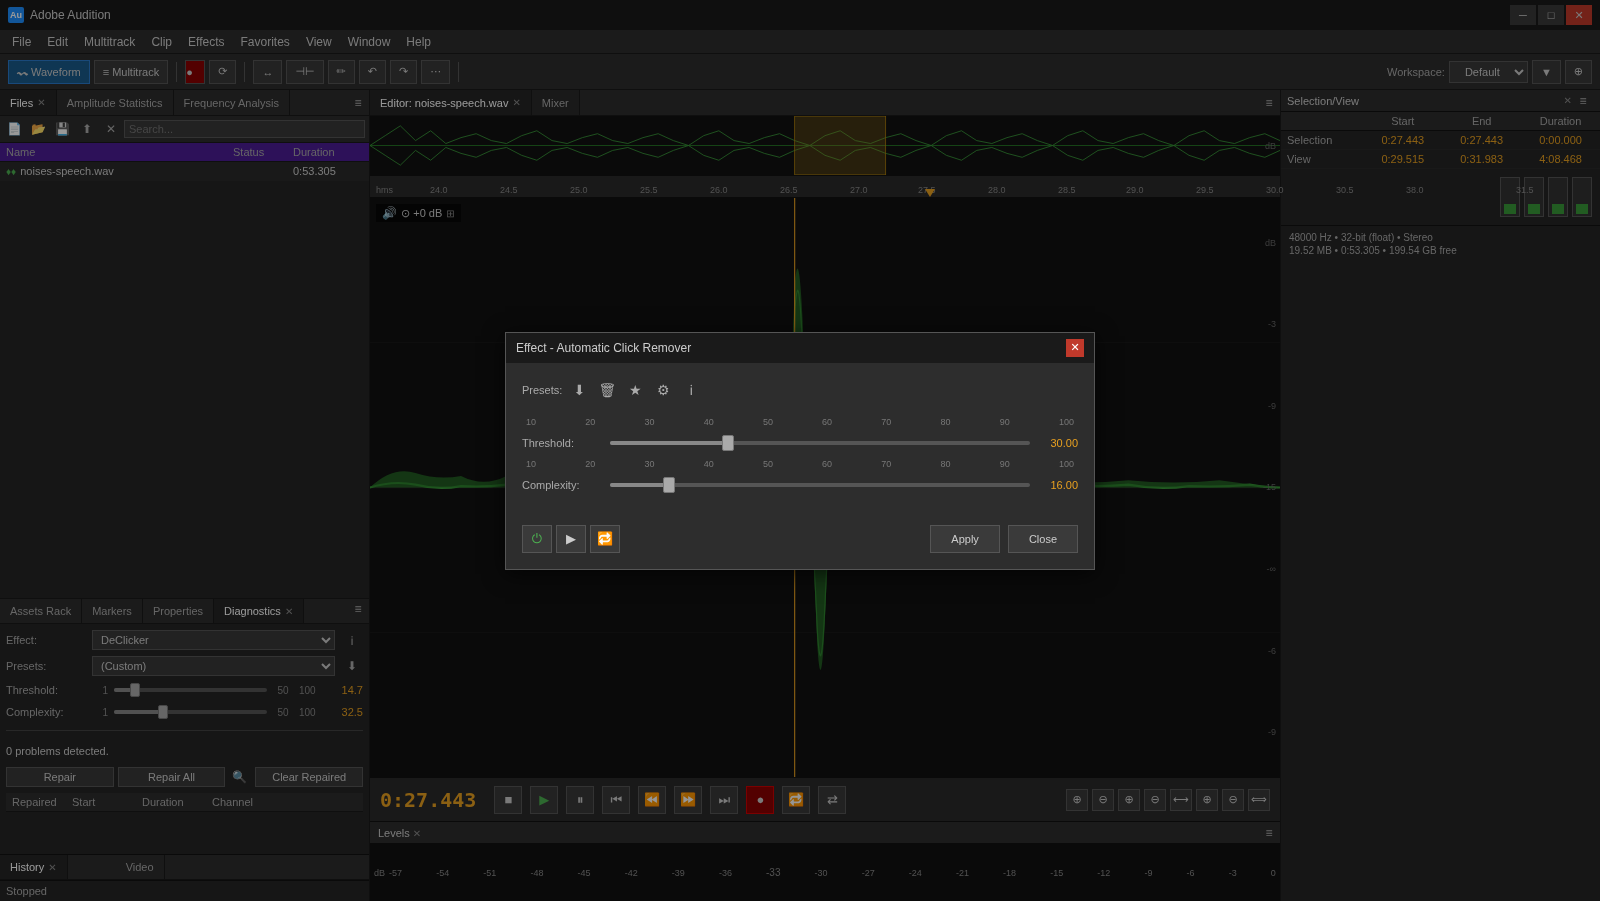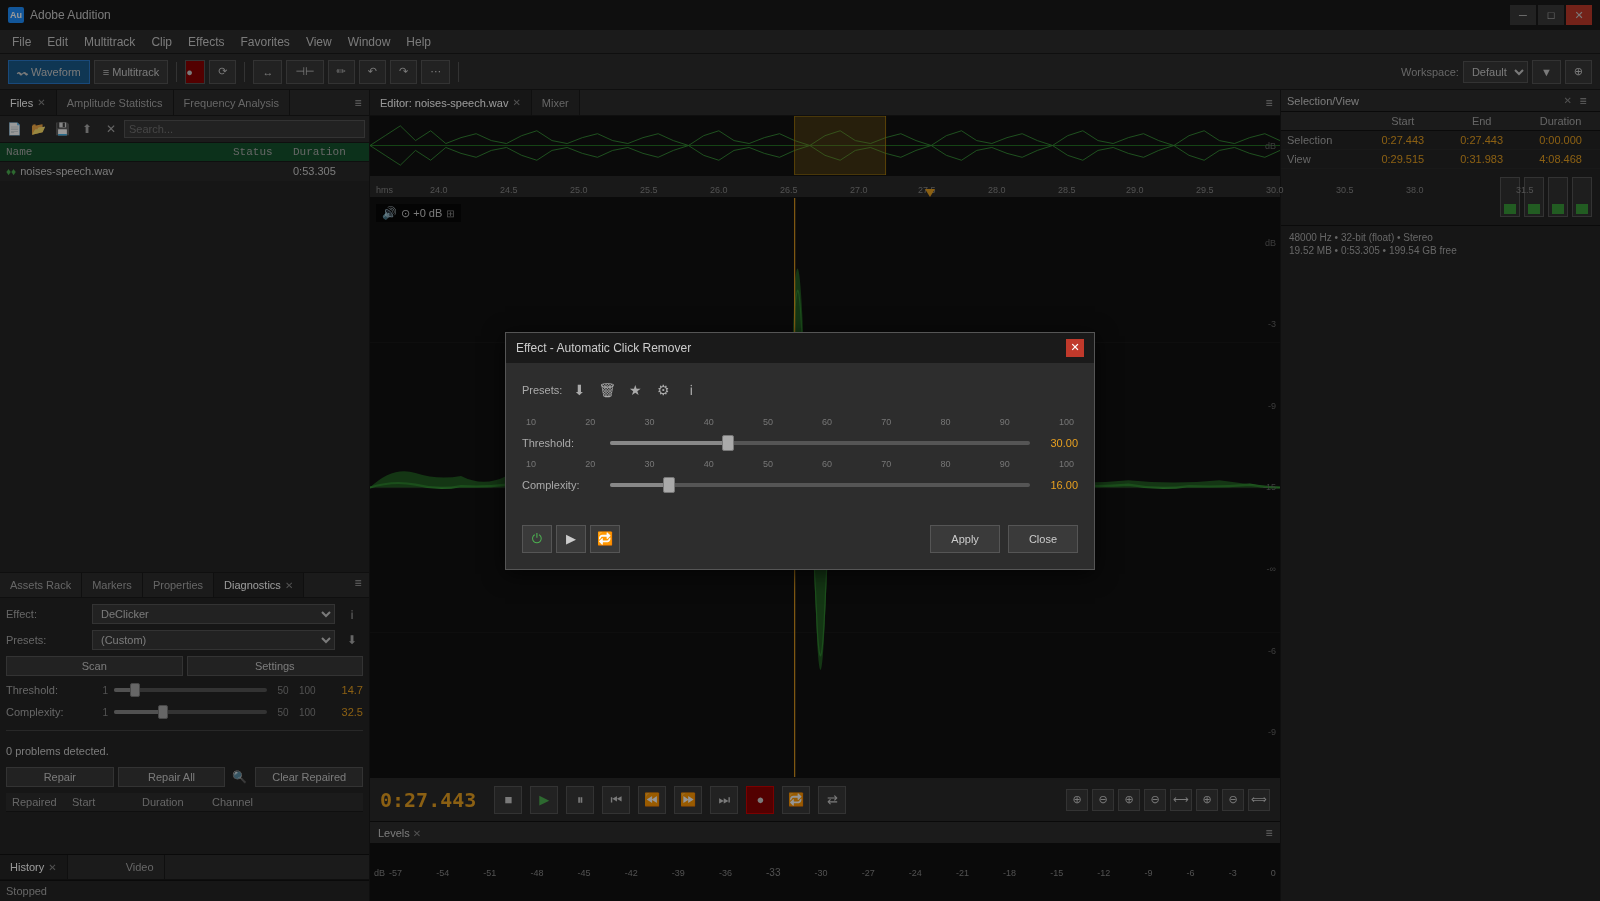--- a/index.html
+++ b/index.html
@@ -80,21 +80,21 @@
       height: 24px;
       display: flex; align-items: center; gap: 3px;
     }
     .toolbar-btn.active { background: #1a5a8a; border-color: #2a7acc; }
     .toolbar-sep { width: 1px; height: 20px; background: #555; margin: 0 4px; }
     .workspace-label { color: #aaa; font-size: 11px; }
     .workspace-select {
       background: #3a3a3a;
       border: 1px solid #555;
       color: #ccc;
-      padding: 2px 4px;
+      padding: 2px 11px;
       font-size: 11px;
       height: 22px;
     }
 
     
     .main-layout {
       display: flex;
       height: calc(901px - 30px - 24px - 36px);
     }
 
@@ -149,26 +149,25 @@
       border: 1px solid #555;
       color: #ccc;
       padding: 1px 4px;
       font-size: 11px;
       flex: 1;
       height: 18px;
     }
 
     .file-list-header {
       display: flex;
-      background: #14532d;
+      background: #4c1d95;
       padding: 3px 6px;
       border-bottom: 1px solid #1a1a1a;
       color: #aaa;
       font-size: 11px;
-      font-family: Liberation Mono, monospace;
     }
     .file-list-header .col-name { flex: 1; }
     .file-list-header .col-status { width: 60px; }
     .file-list-header .col-duration { width: 70px; }
 
     .file-item {
       display: flex;
       align-items: center;
       padding: 3px 6px;
       border-bottom: 1px solid #2a2a2a;
@@ -696,24 +695,20 @@
         <button class="panel-btn">ℹ</button>
       </div>
       <div class="diag-row">
         <span class="diag-label">Presets:</span>
         <select class="diag-select">
           <option>(Custom)</option>
         </select>
         <button class="panel-btn">⬇</button>
       </div>
 
-      <div class="diag-btn-row">
-        <button class="diag-btn">Scan</button>
-        <button class="diag-btn">Settings</button>
-      </div>
 
       <div class="slider-row">
         <span class="slider-label">Threshold:</span>
         <span class="slider-min">1</span>
         <div class="slider-track">
           <div class="slider-fill" style="width:14%;"></div>
           <div class="slider-thumb" style="left:14%;"></div>
         </div>
         <span class="slider-mid">50</span>
         <span class="slider-max">100</span>

